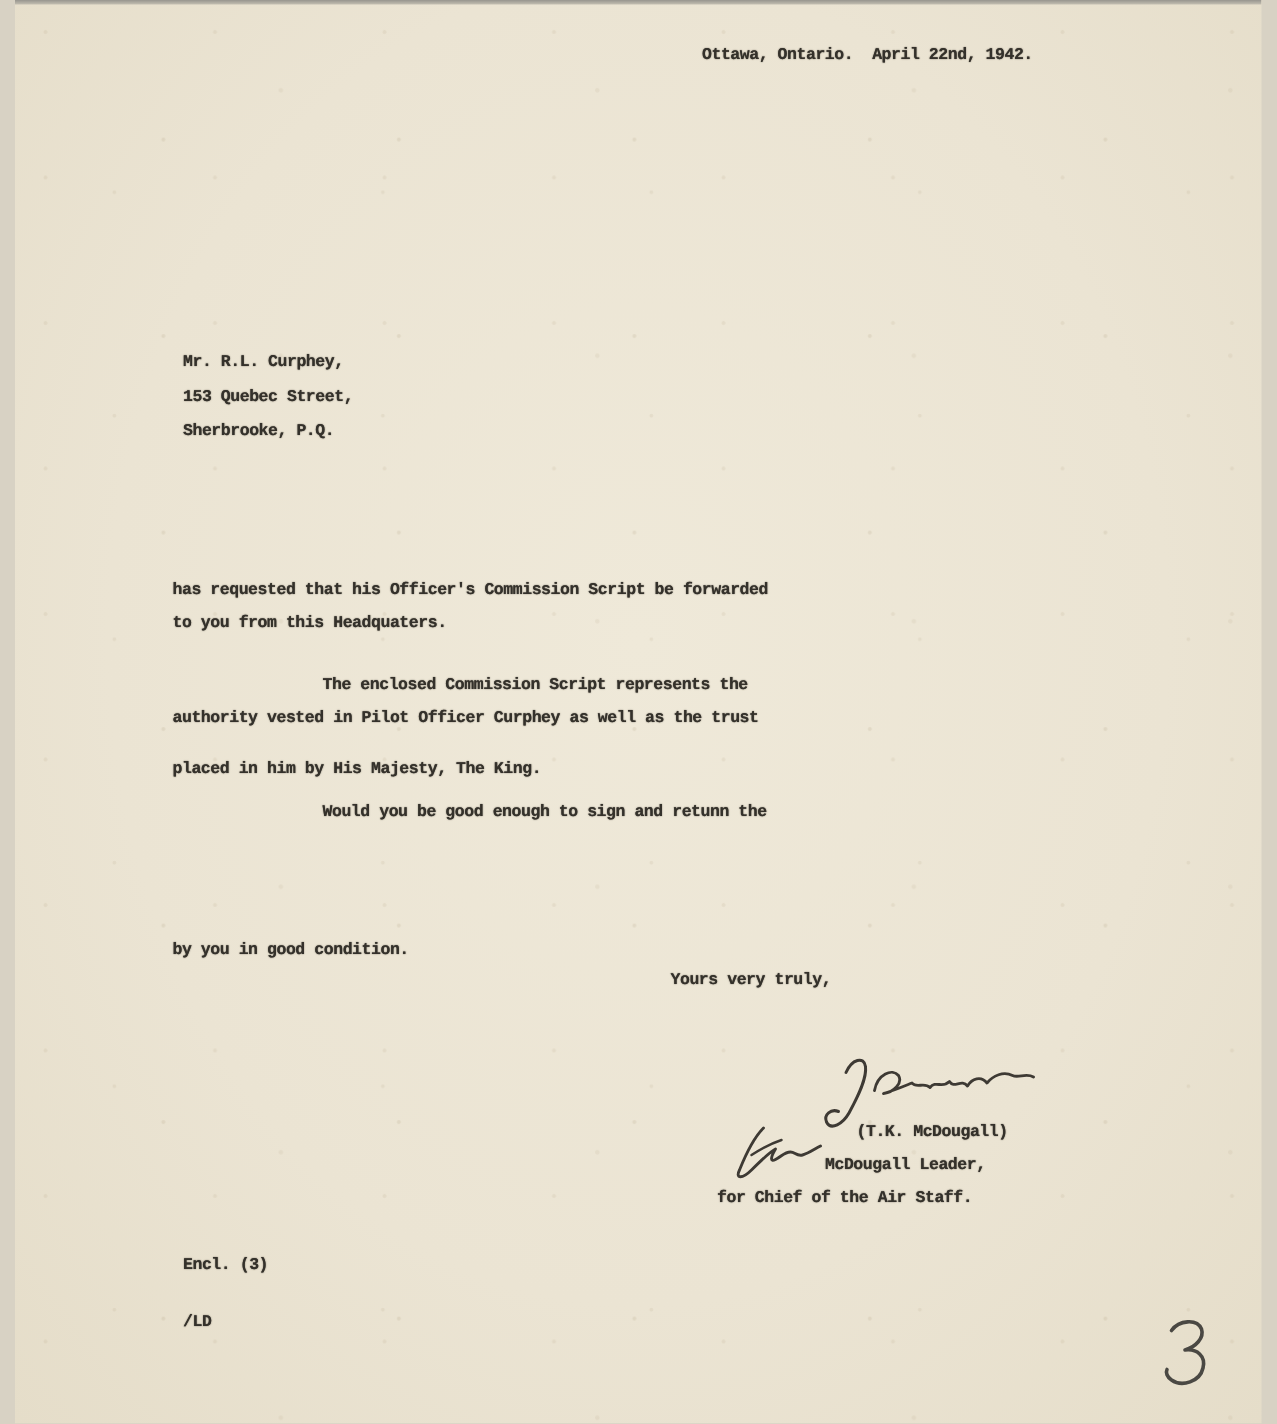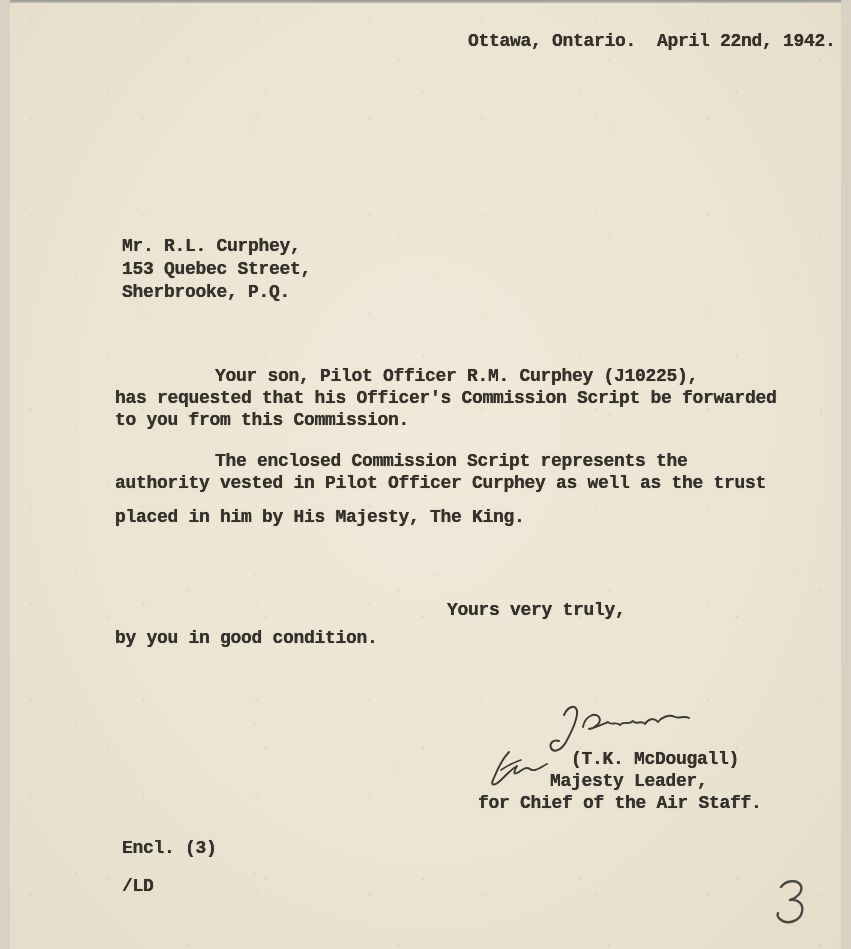--- a/index.html
+++ b/index.html
@@ -10,21 +10,21 @@
     overflow:hidden;
     background:
       radial-gradient(circle at 18% 22%, rgba(150,125,88,.10) 1px, transparent 1.6px),
       radial-gradient(circle at 63% 71%, rgba(140,118,82,.12) 1px, transparent 1.6px),
       radial-gradient(circle at 84% 34%, rgba(150,128,92,.09) 1.2px, transparent 1.8px),
       radial-gradient(circle at 37% 86%, rgba(150,128,92,.10) 1px, transparent 1.5px),
       radial-gradient(ellipse at 50% 45%, #efe9d9 0%, #ebe4d3 60%, #e5ddc9 100%);
     background-size: 113px 97px, 157px 131px, 211px 177px, 179px 149px, 100% 100%;
     font-family:"Liberation Mono","DejaVu Sans Mono",monospace;
     font-weight:bold;
-    font-size:18px;
+    font-size:11px;
     color:#34312b;
   }
   .scan-edge-top{
     position:absolute;left:0;top:0;width:100%;height:3px;
     background:linear-gradient(#97958e,#c4bfb2);
   }
   .tline{
     position:absolute;
     white-space:pre;
     letter-spacing:-0.3px;
@@ -41,48 +41,48 @@
 <div class="scan">
   <div class="scan-edge-top"></div>
 
   <div class="tline" style="left:458px;top:31px;">Ottawa, Ontario.  April 22nd, 1942.</div>
 
   <div class="tline" style="left:112px;top:236px;">Mr. R.L. Curphey,</div>
   <div class="tline" style="left:112px;top:259px;">153 Quebec Street,</div>
   <div class="tline" style="left:112px;top:282px;">Sherbrooke, P.Q.</div>
 
 
-  <div class="tline" style="left:205px;top:366px;">Your son, Pilot Officer R.M. Curphey (J10225),</div>
   <div class="tline" style="left:105px;top:388px;">has requested that his Officer's Commission Script be forwarded</div>
-  <div class="tline" style="left:105px;top:410px;">to you from this Commission.</div>
+  <div class="tline" style="left:105px;top:410px;">to you from this Headquaters.</div>
 
   <div class="tline" style="left:205px;top:451px;">The enclosed Commission Script represents the</div>
   <div class="tline" style="left:105px;top:473px;">authority vested in Pilot Officer Curphey as well as the trust</div>
   <div class="tline" style="left:105px;top:495px;margin-top:12px;">placed in him by His Majesty, The King.</div>
 
+  <div class="tline" style="left:205px;top:536px;">Would you be good enough to sign and retunn the</div>
   <div class="tline" style="left:105px;top:584px;margin-top:44px;">by you in good condition.</div>
 
-  <div class="tline" style="left:437px;top:600px;">Yours very truly,</div>
+  <div class="tline" style="left:437px;top:648px;">Yours very truly,</div>
 
   <div class="hand" style="left:516px;top:701px;">
     <svg width="170" height="60" viewBox="0 0 170 60" role="img" aria-label="J. Barbour">
       <path d="M38 14 C42 5 50 3 51 10 C52 18 46 30 40 41 C36 48 28 53 25 47 C23 42 28 38 33 40" stroke-width="2"></path>
       <path d="M57 26 C59 15 69 11 73 16 C76 21 70 27 63 28 C70 26 77 23 82 21 C85 25 90 20 94 24 C98 19 102 25 107 20 C110 25 115 18 119 23 C122 18 128 16 132 21 C136 16 143 13 149 16 C153 18 158 14 163 17" stroke-width="1.9"></path>
     </svg>
   </div>
 
   <div class="hand" style="left:477px;top:744px;">
     <svg width="62" height="44" viewBox="0 0 62 44" role="img" aria-label="for">
       <path d="M22 8 C16 14 10 26 6 36 C3 42 8 42 14 36 C20 30 26 24 30 22 C27 27 26 31 30 29 C34 27 36 24 40 24 C43 24 44 27 48 26 C52 25 56 22 60 20" stroke-width="1.9"></path>
       <path d="M14 26 C20 22 28 18 34 16" stroke-width="1.6"></path>
     </svg>
   </div>
 
   <div class="tline" style="left:533px;top:749px;margin-left:28px;">(T.K. McDougall)</div>
-  <div class="tline" style="left:540px;top:771px;">Majesty Leader,</div>
+  <div class="tline" style="left:540px;top:771px;">McDougall Leader,</div>
   <div class="tline" style="left:468px;top:793px;">for Chief of the Air Staff.</div>
 
   <div class="tline" style="left:112px;top:838px;">Encl. (3)</div>
   <div class="tline" style="left:112px;top:876px;">/LD</div>
 
   <div class="hand pencil" style="left:763px;top:878px;">
     <svg width="36" height="50" viewBox="0 0 36 50" role="img" aria-label="3">
       <path d="M8 9 C13 2 25 1 28 8 C30 14 24 20 17 22 C25 21 31 26 29 34 C27 43 15 47 8 42 C5 40 4 37 5 35" stroke-width="2.4"></path>
     </svg>
   </div>

